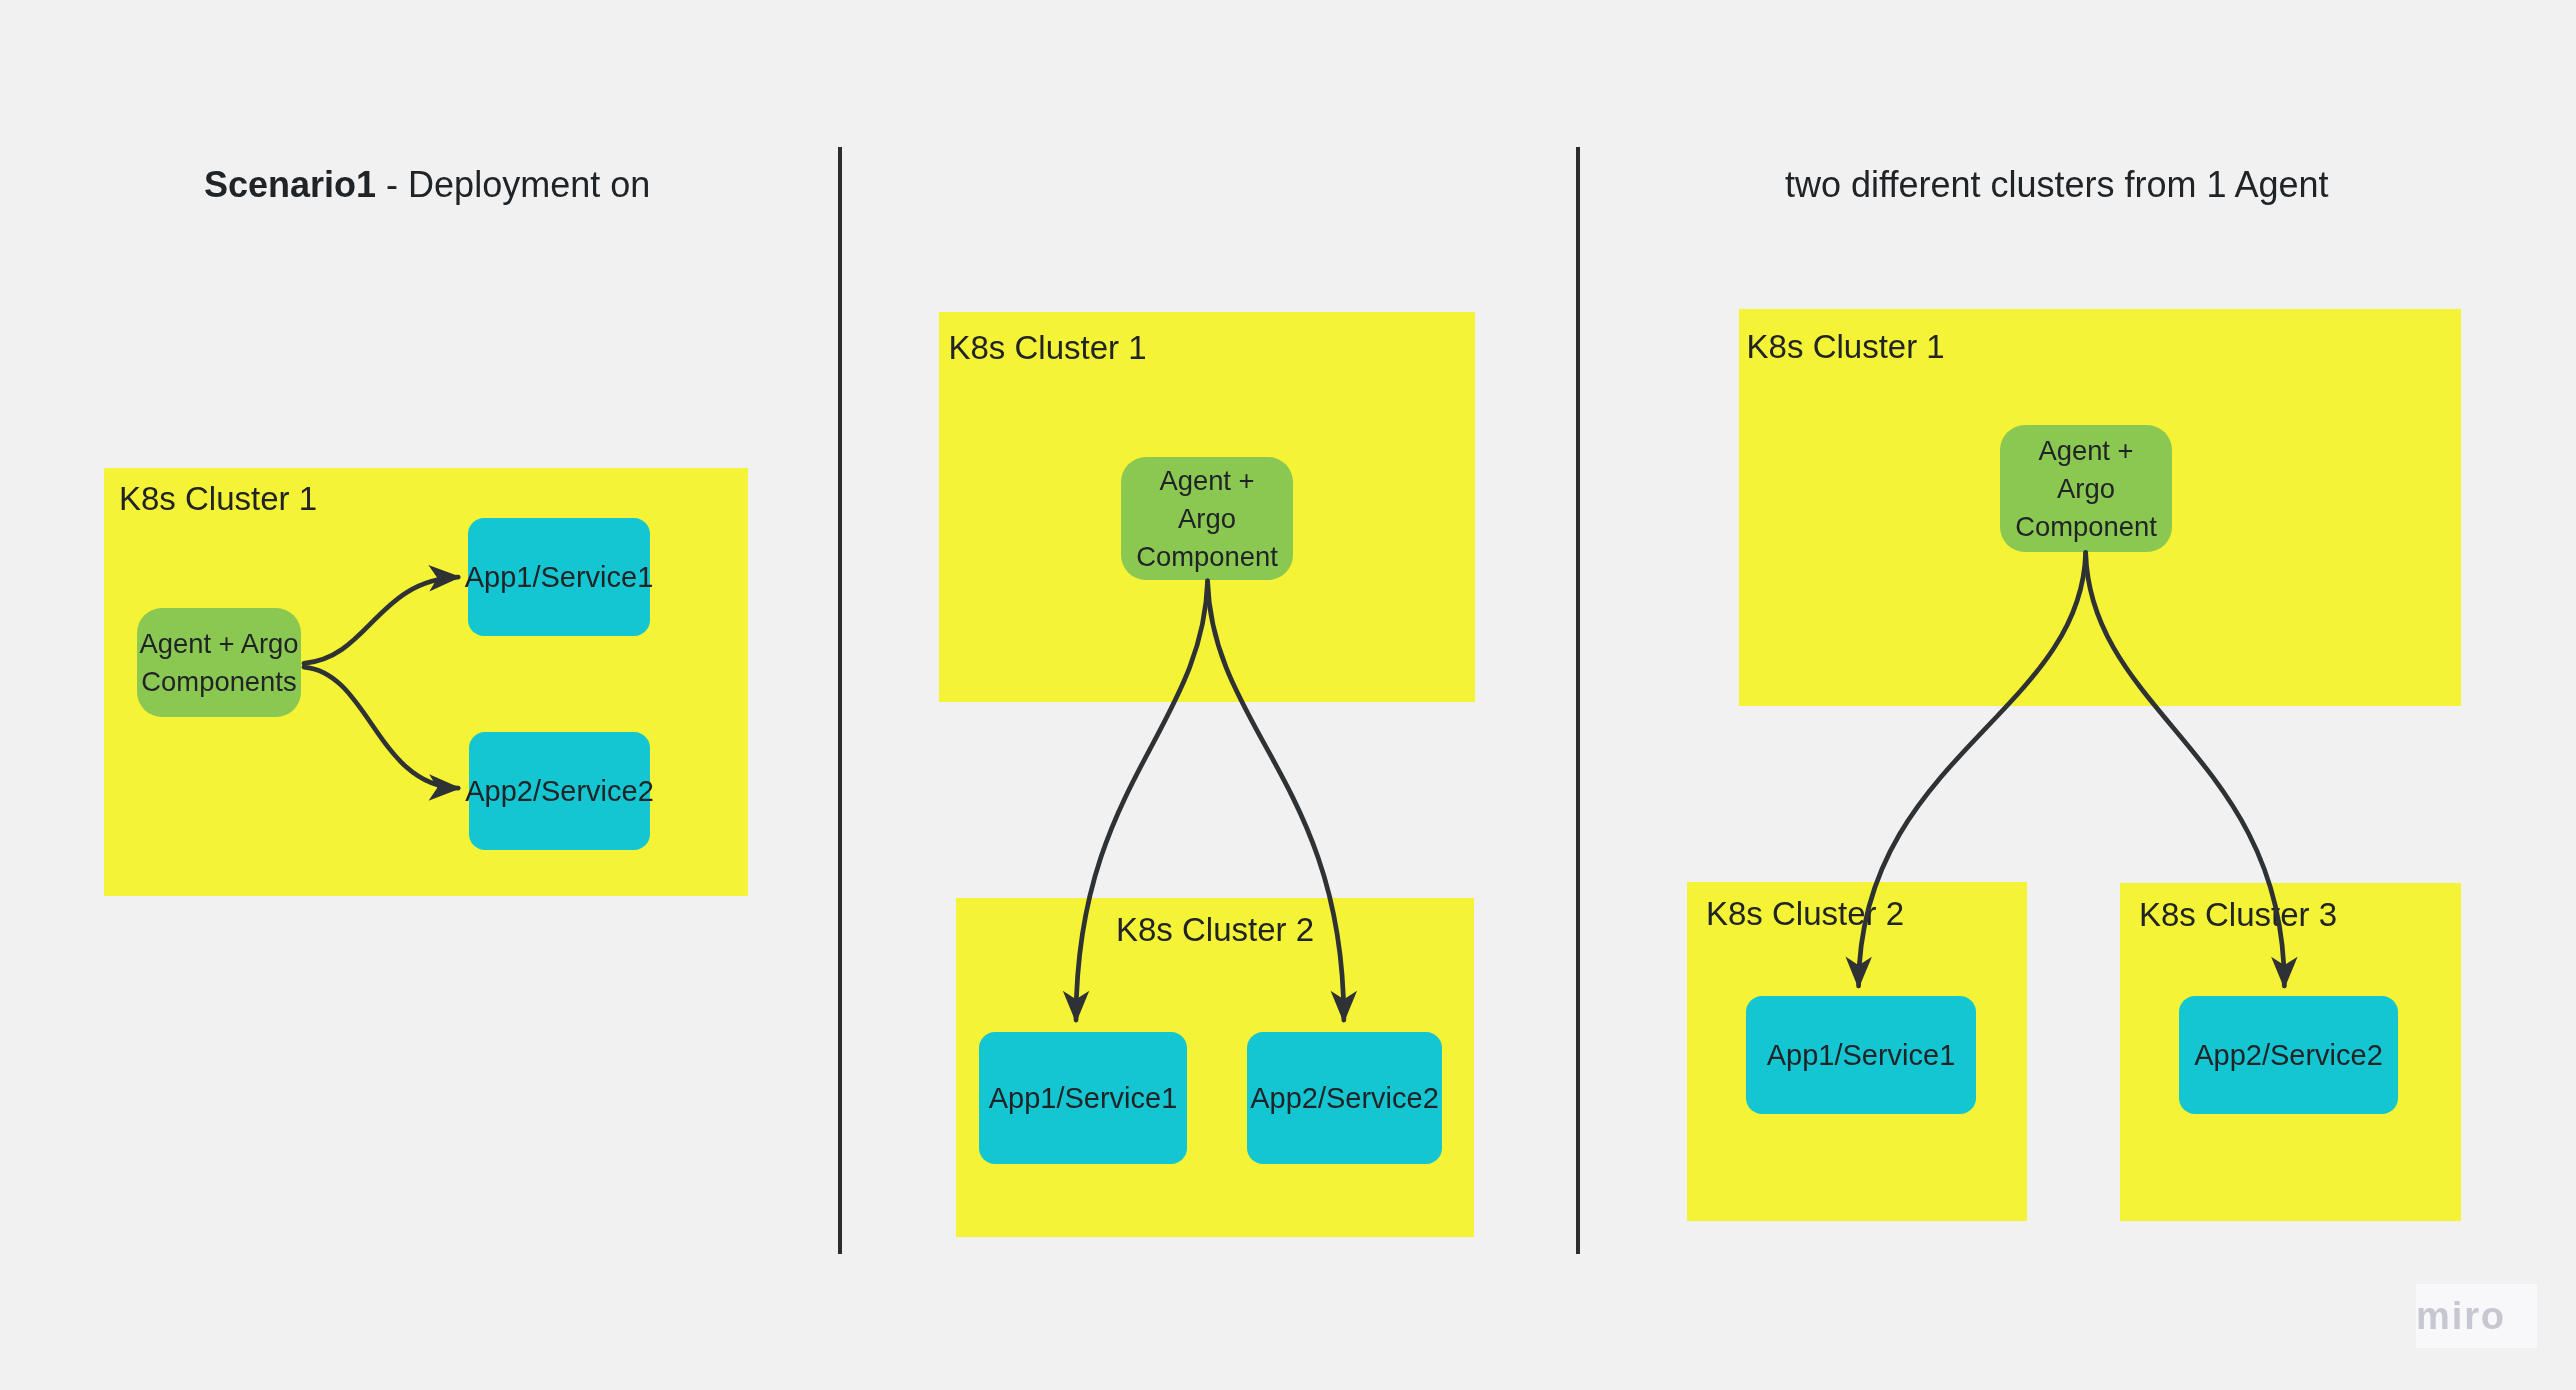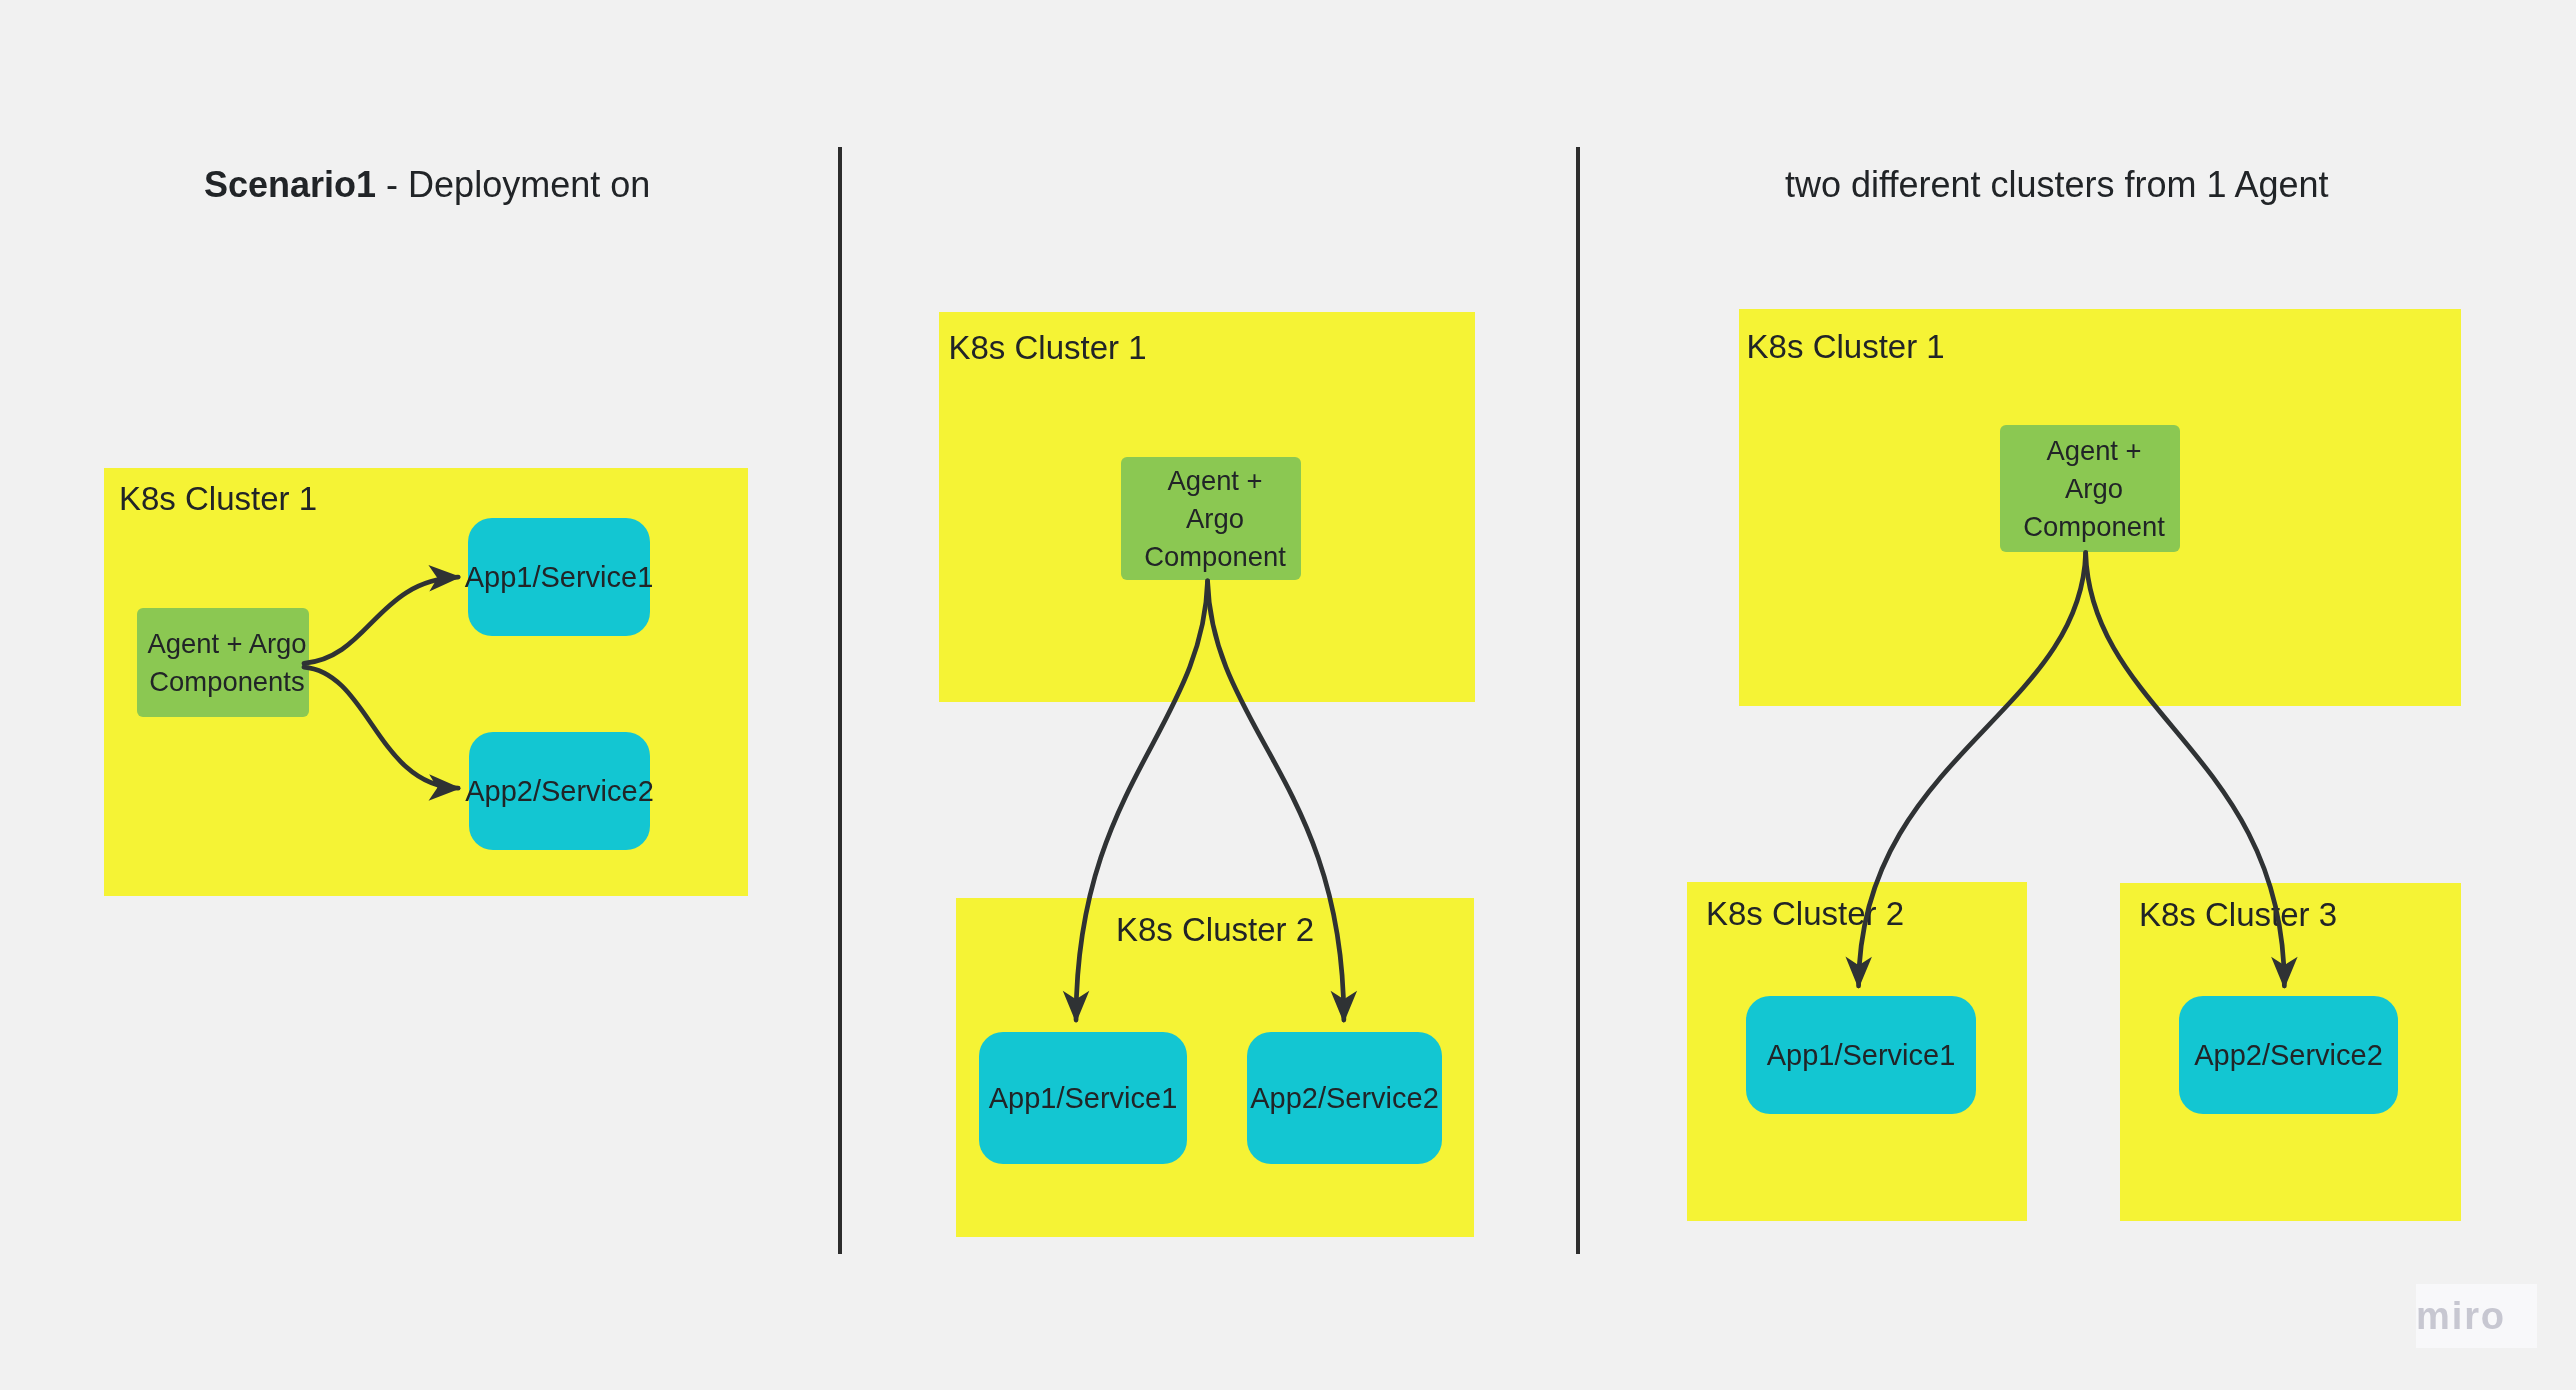--- a/index.html
+++ b/index.html
@@ -35,31 +35,31 @@
   #s3y1{left:1739px;top:309px;width:722px;height:397px}
   #s3y1 .ylabel{margin:17px 0 0 7.6px}
   #s3y2{left:1687px;top:882px;width:340px;height:339px}
   #s3y2 .ylabel{margin:11.4px 0 0 19px}
   #s3y3{left:2120px;top:883px;width:341px;height:338px}
   #s3y3 .ylabel{margin:11.4px 0 0 19px}
 
   
   .green{
     position:absolute;background:var(--agent-green,#8bc852);
-    border-radius:6px;display:flex;align-items:center;justify-content:center;
-    text-align:center;font-size:27.4px;line-height:38px;white-space:pre-line;padding-left:8px;
+    border-radius:25px;display:flex;align-items:center;justify-content:center;
+    text-align:center;font-size:27.4px;line-height:38px;white-space:pre-line;
   }
   #s1g{left:137px;top:608px;width:164px;height:109px}
   #s2g{left:1121px;top:457px;width:172px;height:123px}
   #s3g{left:2000px;top:425px;width:172px;height:127px}
 
   
   .cyan{
     position:absolute;background:var(--app-cyan,#13c6d2);
-    border-radius:24px;display:flex;align-items:center;justify-content:center;
+    border-radius:16px;display:flex;align-items:center;justify-content:center;
     font-size:29px;white-space:nowrap;
   }
   #s1a1{left:468px;top:518px;width:182px;height:118px}
   #s1a2{left:469px;top:732px;width:181px;height:118px}
   #s2a1{left:979px;top:1032px;width:208px;height:132px}
   #s2a2{left:1247px;top:1032px;width:195px;height:132px}
   #s3a1{left:1746px;top:996px;width:230px;height:118px}
   #s3a2{left:2179px;top:996px;width:219px;height:118px}
 
   

